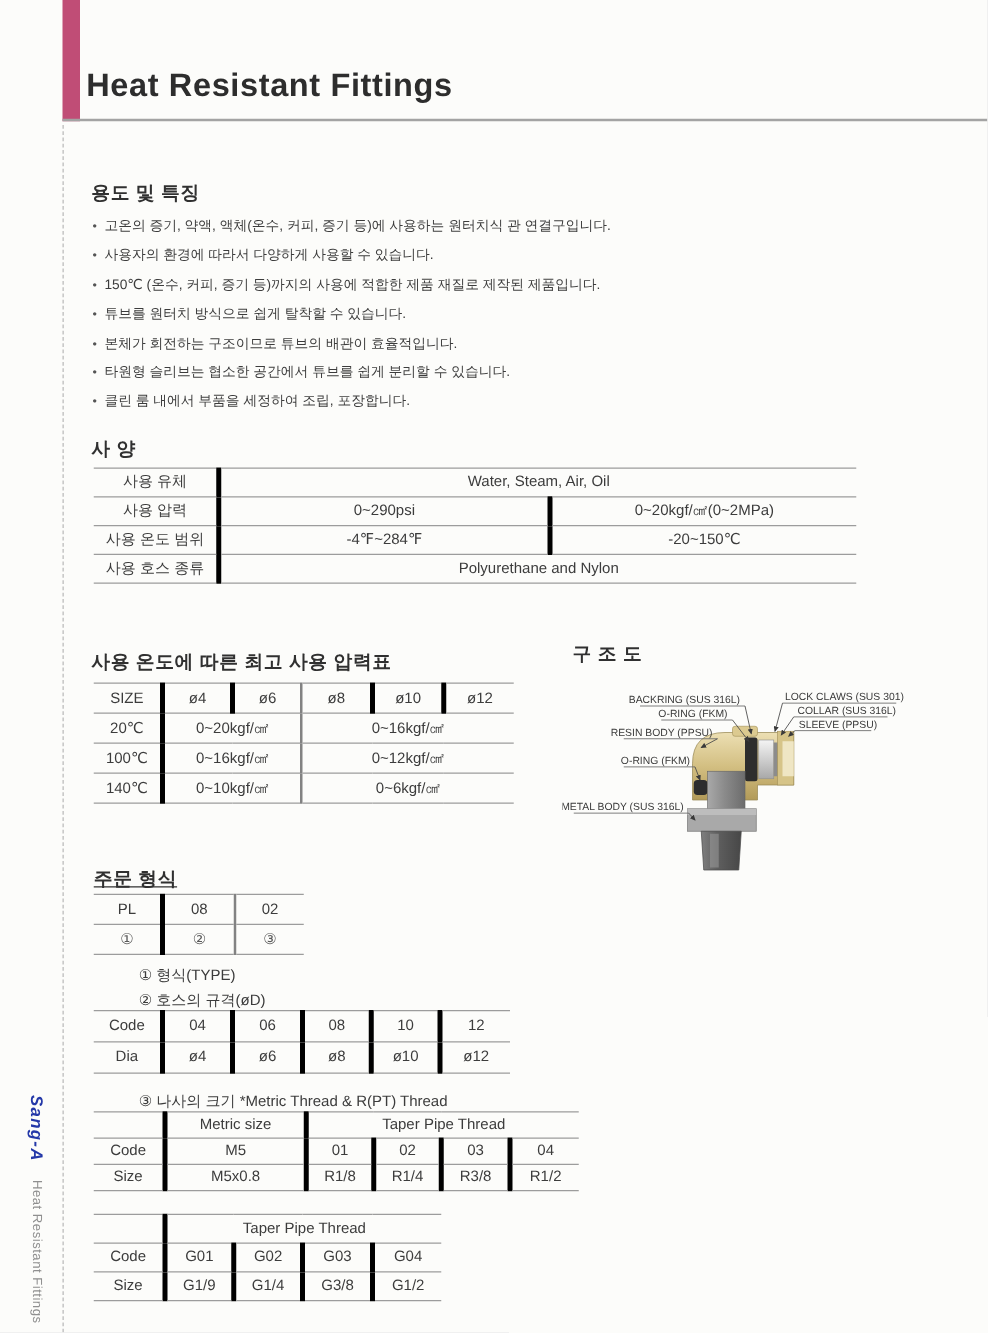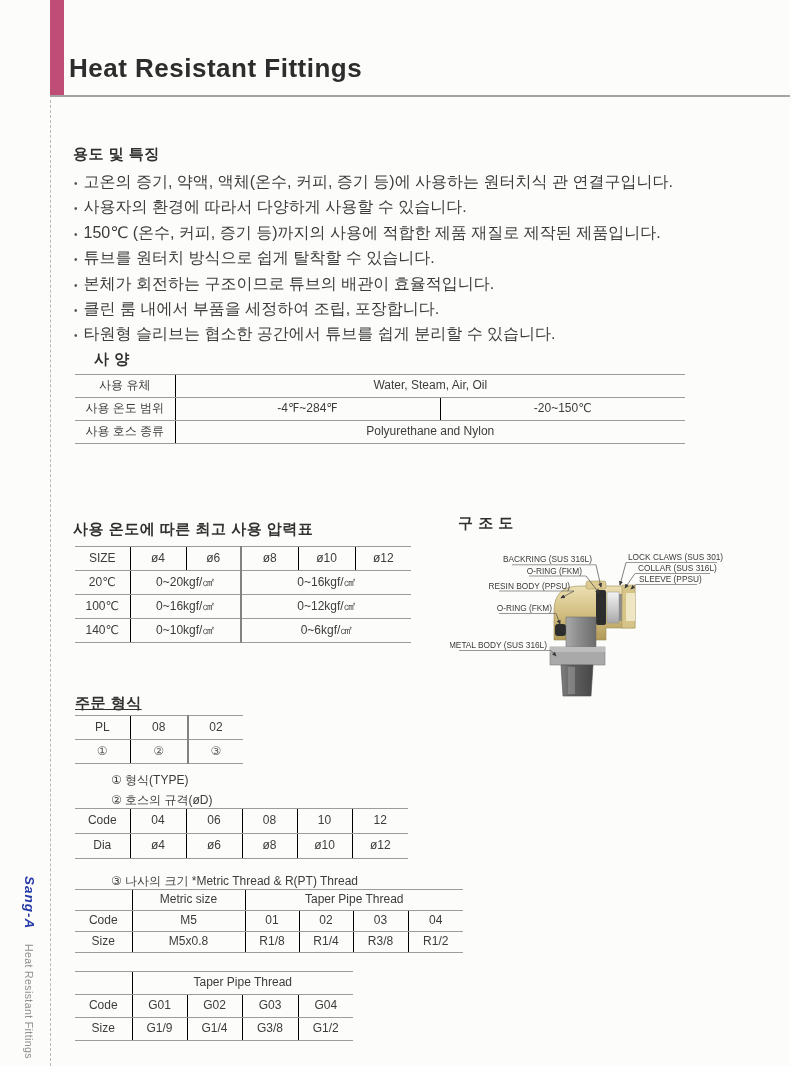--- a/index.html
+++ b/index.html
@@ -16,26 +16,26 @@
   .header-rule { position:absolute; left:50px; top:95px; width:740px; height:2px; background:#a3a3a3; }
   .dash-line { position:absolute; left:50px; top:100px; height:966px; width:0; border-left:1px dashed #b9b9b9; }
   
   .spine { position:absolute; left:20px; top:876px; height:190px; writing-mode:vertical-rl; white-space:nowrap; }
   .spine .brand { color:#2438a8; font-weight:bold; font-style:italic; font-size:13.5px; letter-spacing:1px; }
   .spine .sub { color:#8f8f8f; font-size:10.5px; padding-top:10px; letter-spacing:0.4px; }
   
   h2.sec { position:absolute; font-size:15px; font-weight:bold; color:#303030; letter-spacing:0.5px; }
   
   .features-list { position:absolute; left:74px; top:170px; width:640px; list-style:none; }
-  .features-list li { font-size:16px; color:#3c3c3c; line-height:23.4px; }
+  .features-list li { font-size:11px; color:#3c3c3c; line-height:23.4px; }
   .features-list li::before { content:"\2022"; font-size:10px; margin-right:6px; color:#555; }
   
   table.ct { position:absolute; border-collapse:collapse; table-layout:fixed; text-align:center; font-size:12px; color:#3c3c3c; }
   table.ct td { border-top:1px solid #9c9c9c; border-bottom:1px solid #9c9c9c; padding:0 2px; line-height:1.15; }
-  table.ct td + td { border-left:1px solid #000000; }
+  table.ct td + td { border-left:4px solid #000000; }
   table.ct td.hdiv { border-left:2px solid #828282; }
   #spec-table td { height:23px; }
   #pressure-table td { height:24px; }
   #pl-table td { height:24px; }
   #hose-table td { height:25px; }
   #thread-table td { height:21px; }
   #gthread-table td { height:23px; }
   .circ { color:#5a5a5a; }
   .note { position:absolute; font-size:12px; color:#3c3c3c;margin-left:36px; }
   
@@ -59,35 +59,40 @@
     <span class="sub">Heat Resistant Fittings</span>
   </div>
 
   <h2 class="sec" style="left:73px; top:145px;">용도 및 특징</h2>
   <ul class="features-list">
     <li>고온의 증기, 약액, 액체(온수, 커피, 증기 등)에 사용하는 원터치식 관 연결구입니다.</li>
     <li>사용자의 환경에 따라서 다양하게 사용할 수 있습니다.</li>
     <li>150℃ (온수, 커피, 증기 등)까지의 사용에 적합한 제품 재질로 제작된 제품입니다.</li>
     <li>튜브를 원터치 방식으로 쉽게 탈착할 수 있습니다.</li>
     <li>본체가 회전하는 구조이므로 튜브의 배관이 효율적입니다.</li>
+    <li>타원형 슬리브는 협소한 공간에서 튜브를 쉽게 분리할 수 있습니다.</li>
     <li>클린 룸 내에서 부품을 세정하여 조립, 포장합니다.</li>
-    <li>타원형 슬리브는 협소한 공간에서 튜브를 쉽게 분리할 수 있습니다.</li>
   </ul>
 
-  <h2 class="sec" style="left:73px; top:350px;margin-left:21px;">사 양</h2>
+  <h2 class="sec" style="left:73px; top:350px;">사 양</h2>
   <table class="ct" id="spec-table" style="left:75px; top:374px; width:610px;">
     <colgroup>
         <col style="width:100px">
         <col style="width:265px">
         <col style="width:245px">
       </colgroup>
     <tbody>
         <tr>
       <td>사용 유체</td>
       <td colspan="2">Water, Steam, Air, Oil</td>
+    </tr>
+    <tr>
+      <td>사용 압력</td>
+      <td>0~290psi</td>
+      <td>0~20kgf/㎠(0~2MPa)</td>
     </tr>
     <tr>
       <td>사용 온도 범위</td>
       <td>-4℉~284℉</td>
       <td>-20~150℃</td>
     </tr>
     <tr>
       <td>사용 호스 종류</td>
       <td colspan="2">Polyurethane and Nylon</td>
     </tr>

